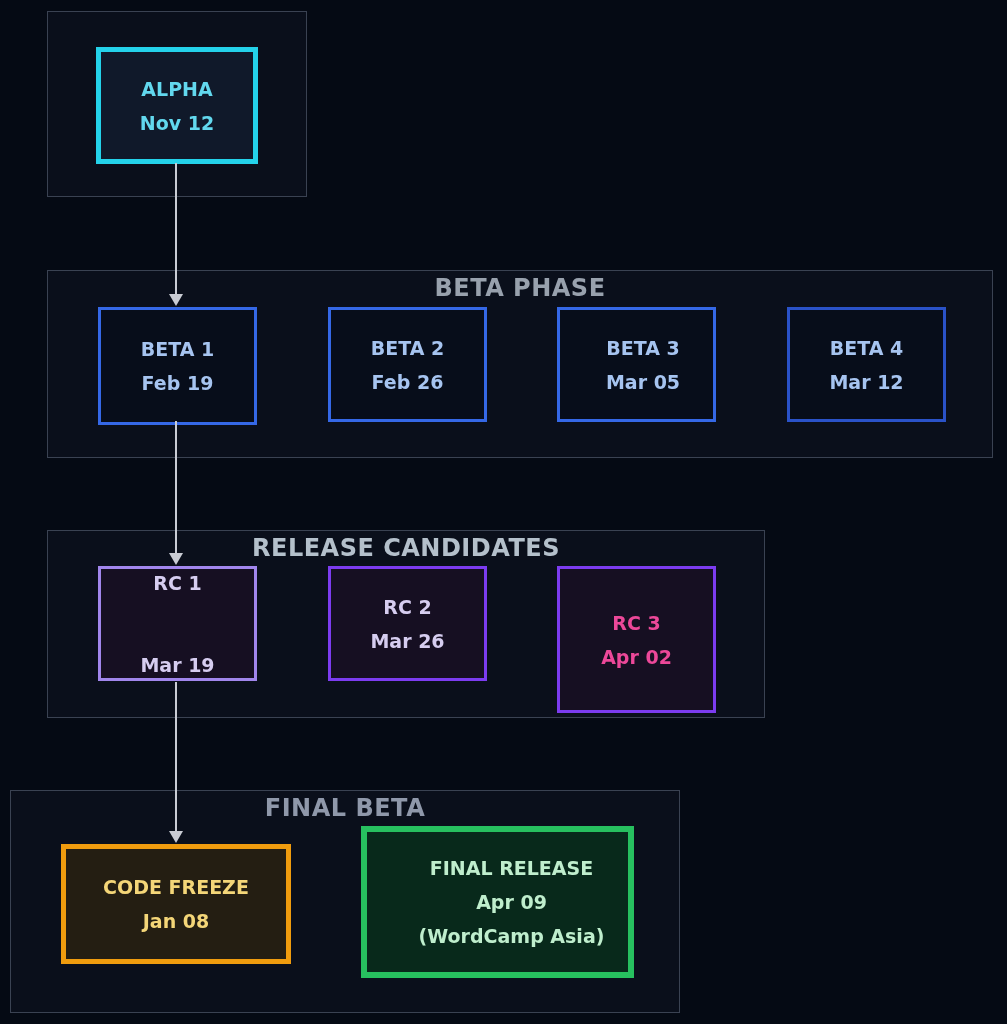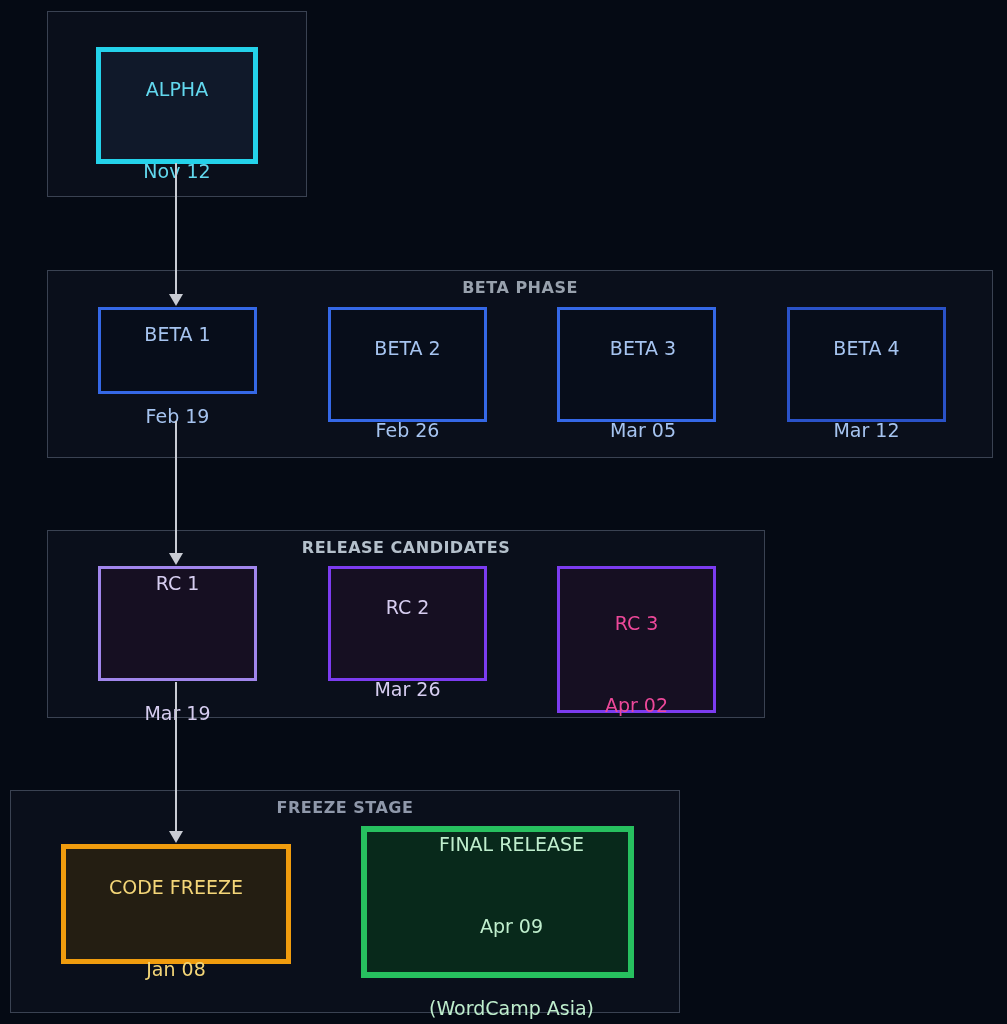--- a/index.html
+++ b/index.html
@@ -20,42 +20,41 @@
     border: 1px solid #3a4252;
     background: #0a0f1b;
     box-sizing: border-box;
   }
   .phase-title {
     position: absolute;
     top: 5px;
     left: 0;
     width: 100%;
     text-align: center;
-    font-size: 16px;
+    font-size: 24px;
     font-weight: bold;
     letter-spacing: 0.5px;
     line-height: 24px;
   }
   .milestone-box {
     position: absolute;
     box-sizing: border-box;
     border-style: solid;
     display: flex;
     flex-direction: column;
     align-items: center;
     justify-content: center;
     text-align: center;
   }
   .milestone-box .line {
     display: block;
     font-size: 19px;
-    font-weight: normal;
+    font-weight: bold;
     line-height: 34px;
     white-space: nowrap;
-    margin-top: 48px;
   }
   .bw3 { border-width: 3px; }
   .bw5 { border-width: 5px; }
   .bw6 { border-width: 6px; padding-left: 28px; }
   .arrow-layer {
     position: absolute;
     left: 0; top: 0;
     width: 1007px;
     height: 1024px;
     pointer-events: none;
@@ -69,21 +68,21 @@
   <div class="phase-section" style="left: 47px; top: 11px; width: 260px; height: 186px; border-color: rgb(58, 66, 82); background: rgb(10, 15, 27);">
     <div class="milestone-box bw5" style="left: 48px; top: 35px; width: 162px; height: 117px; border-color: rgb(36, 210, 234); background: rgb(16, 25, 42); color: rgb(98, 216, 238);">
       <span class="line">ALPHA</span>
       <span class="line">Nov 12</span>
     </div>
   </div>
 
   <div class="phase-section" style="left: 47px; top: 270px; width: 946px; height: 188px; border-color: rgb(58, 66, 82); background: rgb(10, 15, 27);">
     <div class="phase-title" style="color: rgb(152, 161, 173);">BETA PHASE</div>
 
-    <div class="milestone-box bw3" style="left: 50px; top: 36px; width: 159px; height: 87px; border-color: rgb(53, 104, 230); background: rgb(7, 13, 26); color: rgb(166, 196, 240);">
+    <div class="milestone-box bw3" style="left: 50px; top: 36px; width: 159px; height: 118px; border-color: rgb(53, 104, 230); background: rgb(7, 13, 26); color: rgb(166, 196, 240);">
       <span class="line">BETA 1</span>
       <span class="line">Feb 19</span>
     </div>
     <div class="milestone-box bw3" style="left: 280px; top: 36px; width: 159px; height: 115px; border-color: rgb(53, 104, 230); background: rgb(7, 13, 26); color: rgb(166, 196, 240);">
       <span class="line">BETA 2</span>
       <span class="line">Feb 26</span>
     </div>
     <div class="milestone-box bw3" style="left: 509px; top: 36px; width: 159px; height: 115px; border-color: rgb(53, 104, 230); background: rgb(7, 13, 26); color: rgb(166, 196, 240); padding-left: 13px;">
       <span class="line">BETA 3</span>
       <span class="line">Mar 05</span>
@@ -105,21 +104,21 @@
       <span class="line">RC 2</span>
       <span class="line">Mar 26</span>
     </div>
     <div class="milestone-box bw3" style="left: 509px; top: 35px; width: 159px; height: 147px; border-color: rgb(124, 60, 240); background: rgb(22, 15, 34); color: #ec4899;">
       <span class="line">RC 3</span>
       <span class="line">Apr 02</span>
     </div>
   </div>
 
   <div class="phase-section" style="left: 10px; top: 790px; width: 670px; height: 223px; border-color: rgb(58, 66, 82); background: rgb(10, 15, 27);">
-    <div class="phase-title" style="color: rgb(143, 152, 170);">FREEZE STAGE</div>
+    <div class="phase-title" style="color: rgb(143, 152, 170);">FINAL BETA</div>
 
     <div class="milestone-box bw5" style="left: 50px; top: 53px; width: 230px; height: 120px; border-color: rgb(240, 156, 14); background: rgb(36, 30, 18); color: rgb(244, 214, 120);">
       <span class="line">CODE FREEZE</span>
       <span class="line">Jan 08</span>
     </div>
     <div class="milestone-box bw6" style="left: 350px; top: 35px; width: 273px; height: 152px; border-color: rgb(39, 192, 95); background: rgb(8, 41, 27); color: rgb(191, 238, 205);">
       <span class="line">FINAL RELEASE</span>
       <span class="line">Apr 09</span>
       <span class="line">(WordCamp Asia)</span>
     </div>

